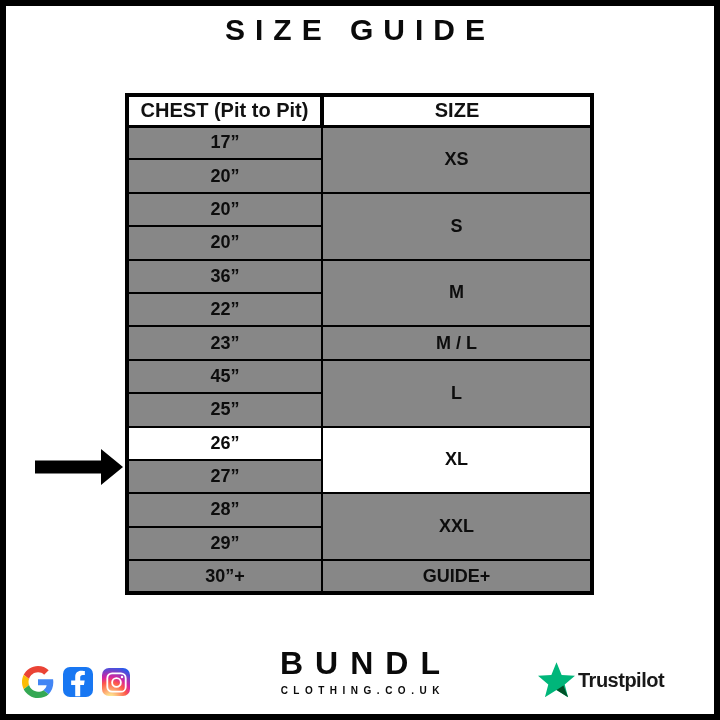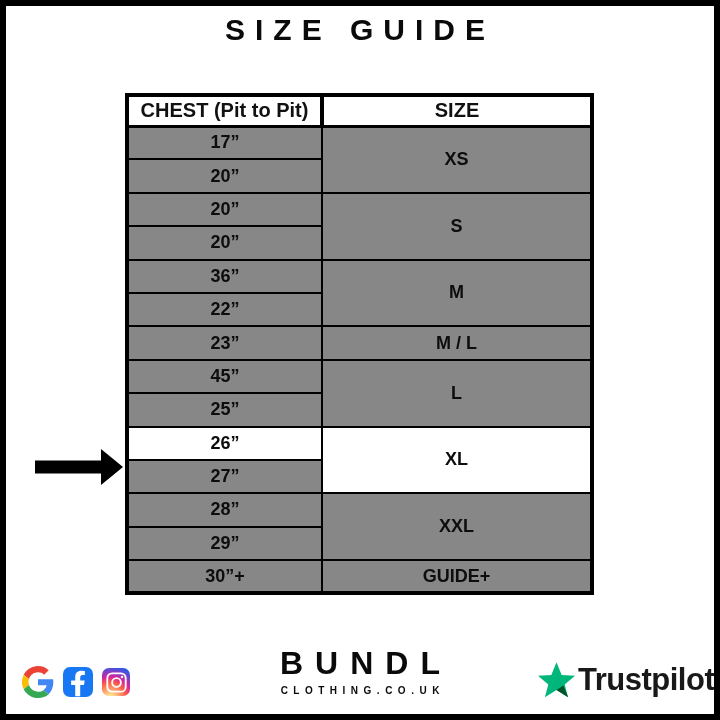--- a/index.html
+++ b/index.html
@@ -106,21 +106,21 @@
     letter-spacing: 5.5px;
     text-indent: 5.5px;
     color: #0a0a0a;
     margin-top: 4px;
   }
   .trustpilot {
     position: absolute; left: 538px; top: 662px;
     display: flex; align-items: center; gap: 3px;
   }
   .trustpilot-label {
-    font-size: 31px;
+    font-size: 20px;
     font-weight: bold;
     color: #191919;
     letter-spacing: -0.5px;
   }
 </style>
 </head>
 <body>
 
 <div class="page">
   <div class="frame"></div>

